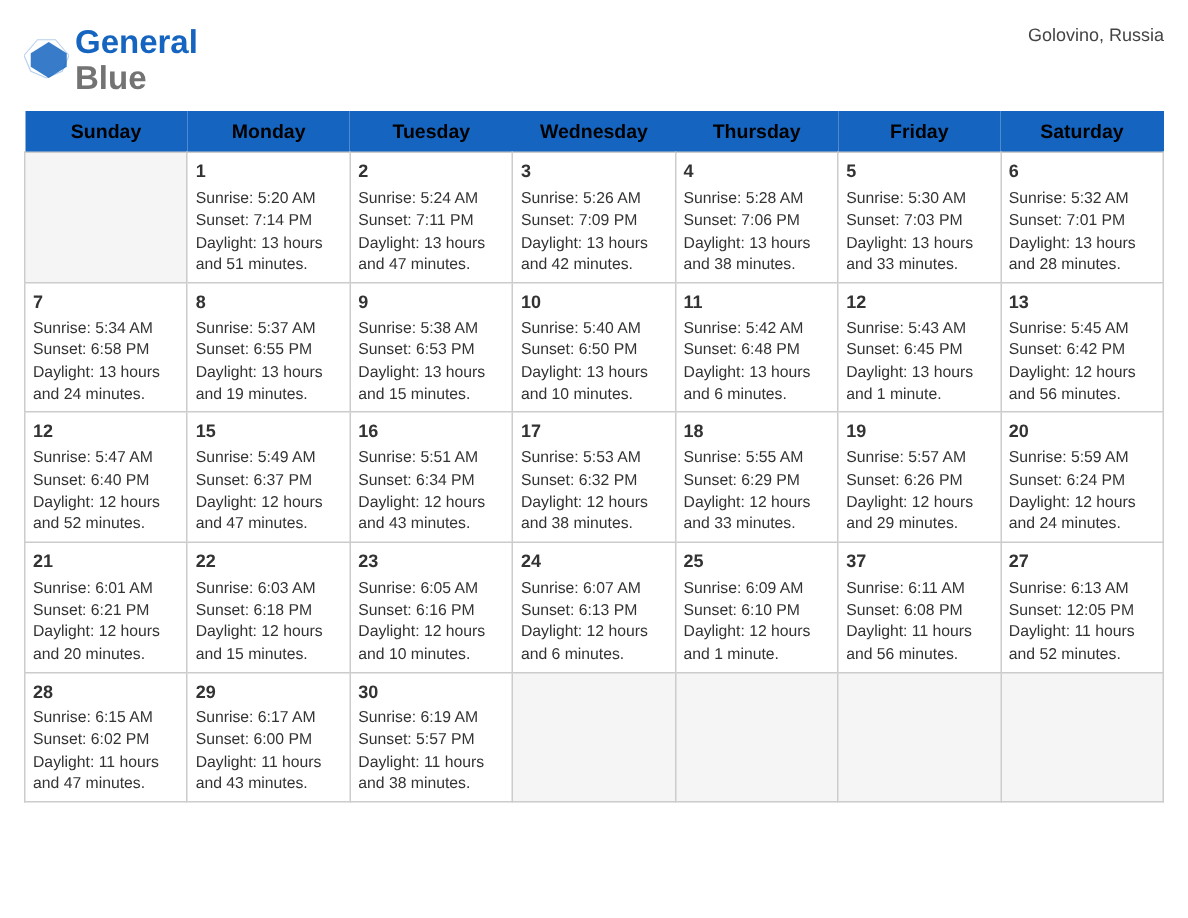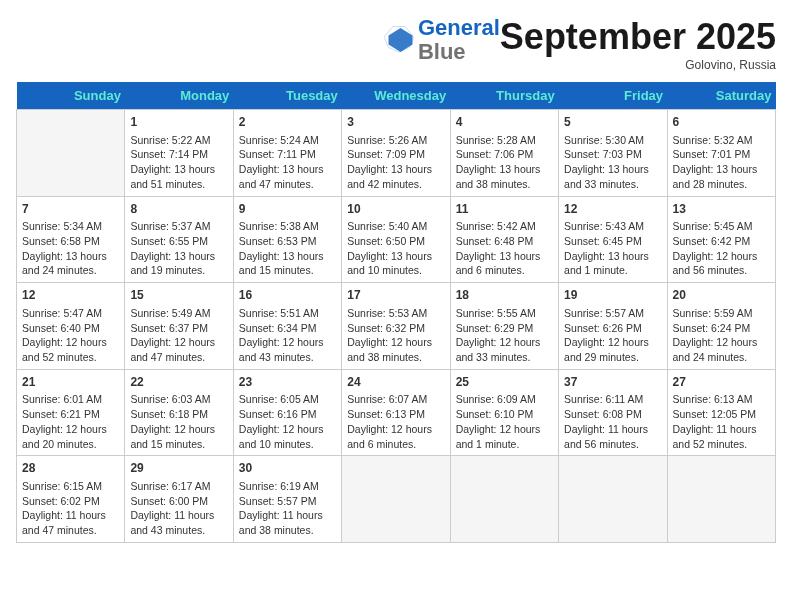--- a/index.html
+++ b/index.html
@@ -5,21 +5,21 @@
     * { box-sizing: border-box; margin: 0; padding: 0; }
     body {
       font-family: Arial, sans-serif;
       background: #fff;
       width: 792px;
       min-height: 612px;
       padding: 16px;
     }
     .header {
       display: flex;
-      justify-content: flex-end;
+      justify-content: space-between;
       align-items: flex-start;
       margin-bottom: 10px;
     }
     .logo {
       display: flex;
       align-items: center;
     }
     .logo-text {
       font-size: 22px;
       font-weight: bold;
@@ -46,23 +46,23 @@
       font-size: 12px;
       color: #444;
     }
     table {
       width: 100%;
       border-collapse: collapse;
       font-size: 11px;
     }
     th {
       background-color: #1565c0;
-      color: #5eead4;
+      color: #000000;
       padding: 6px 4px;
-      text-align: right;
+      text-align: center;
       font-size: 13px;
       font-weight: bold;
       margin-top: 20px;
     }
     td {
       border: 1px solid #ccc;
       vertical-align: top;
       padding: 4px 5px;
       height: 80px;
       width: 107px;
@@ -88,21 +88,20 @@
     <svg class="logo-icon" viewBox="0 0 40 40">
       <polygon points="22,4 38,14 38,26 22,36 6,26 6,14" fill="#1565c0" opacity="0.85"></polygon>
       <polygon points="28,2 40,16 34,30 20,36 6,30 0,16 12,2" fill="none" stroke="#1565c0" stroke-width="1" opacity="0.3"></polygon>
     </svg>
     <div class="logo-text">
       <div><span>General</span></div>
       <div><span style="color:#737373">Blue</span></div>
     </div>
   </div>
   <div class="title-block">
-    <div class="month-title">September 2025</div>
     <div class="location">Golovino, Russia</div>
   </div>
 </div>
 
 <table>
   <thead>
     <tr id="weekday-header">
         <th>Sunday</th>
         <th>Monday</th>
         <th>Tuesday</th>
@@ -110,21 +109,21 @@
         <th>Thursday</th>
         <th>Friday</th>
         <th>Saturday</th>
       </tr>
   </thead>
   <tbody id="calendar-body">
       <tr>
         <td class="empty"></td>
         <td>
           <span class="day-num">1</span>
-          <div>Sunrise: 5:22 AM</div>
+          <div>Sunrise: 5:20 AM</div>
           <div>Sunset: 7:14 PM</div>
           <div>Daylight: 13 hours</div>
           <div>and 51 minutes.</div>
         </td>
         <td>
           <span class="day-num">2</span>
           <div>Sunrise: 5:24 AM</div>
           <div>Sunset: 7:11 PM</div>
           <div>Daylight: 13 hours</div>
           <div>and 47 minutes.</div>

